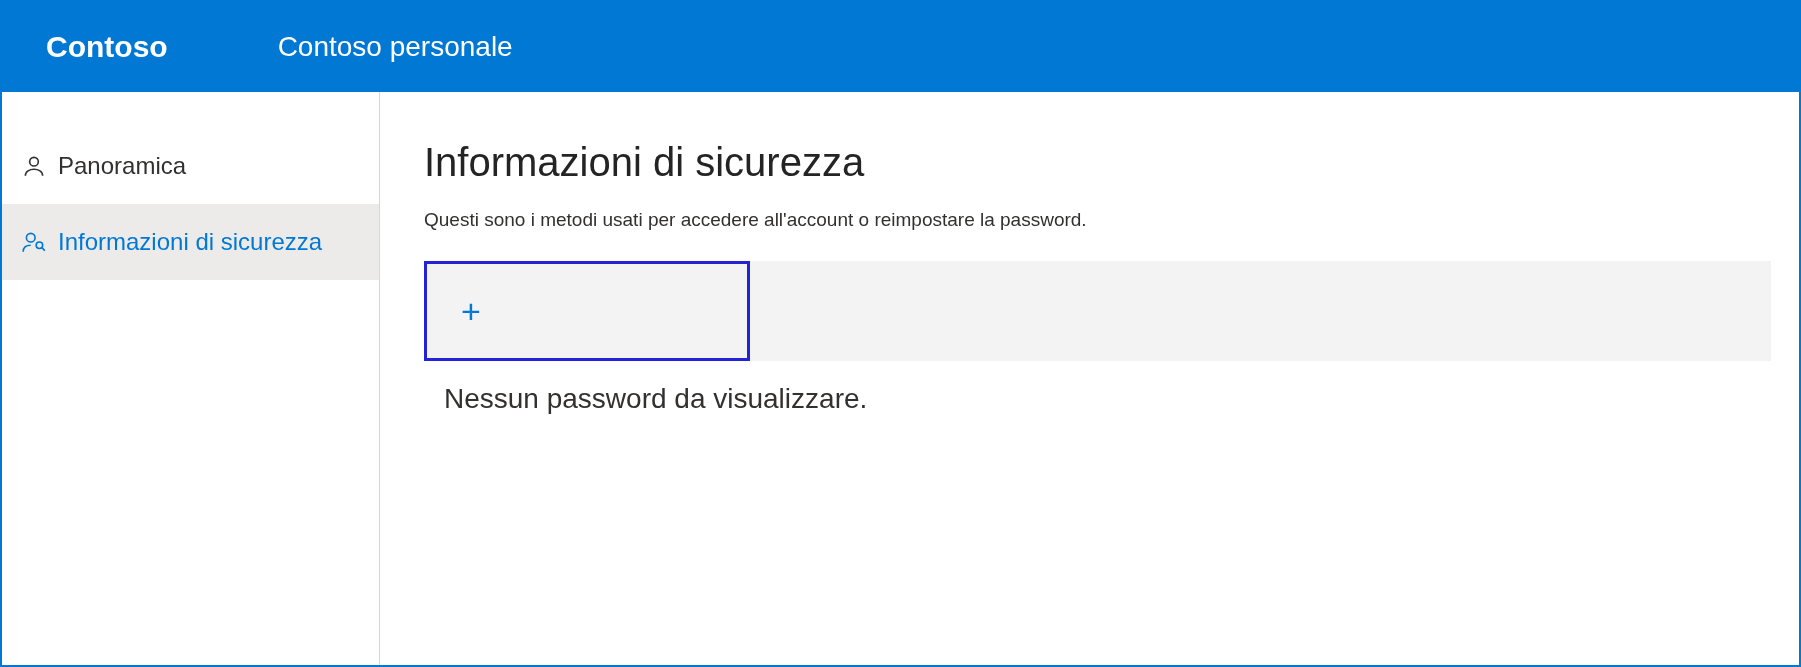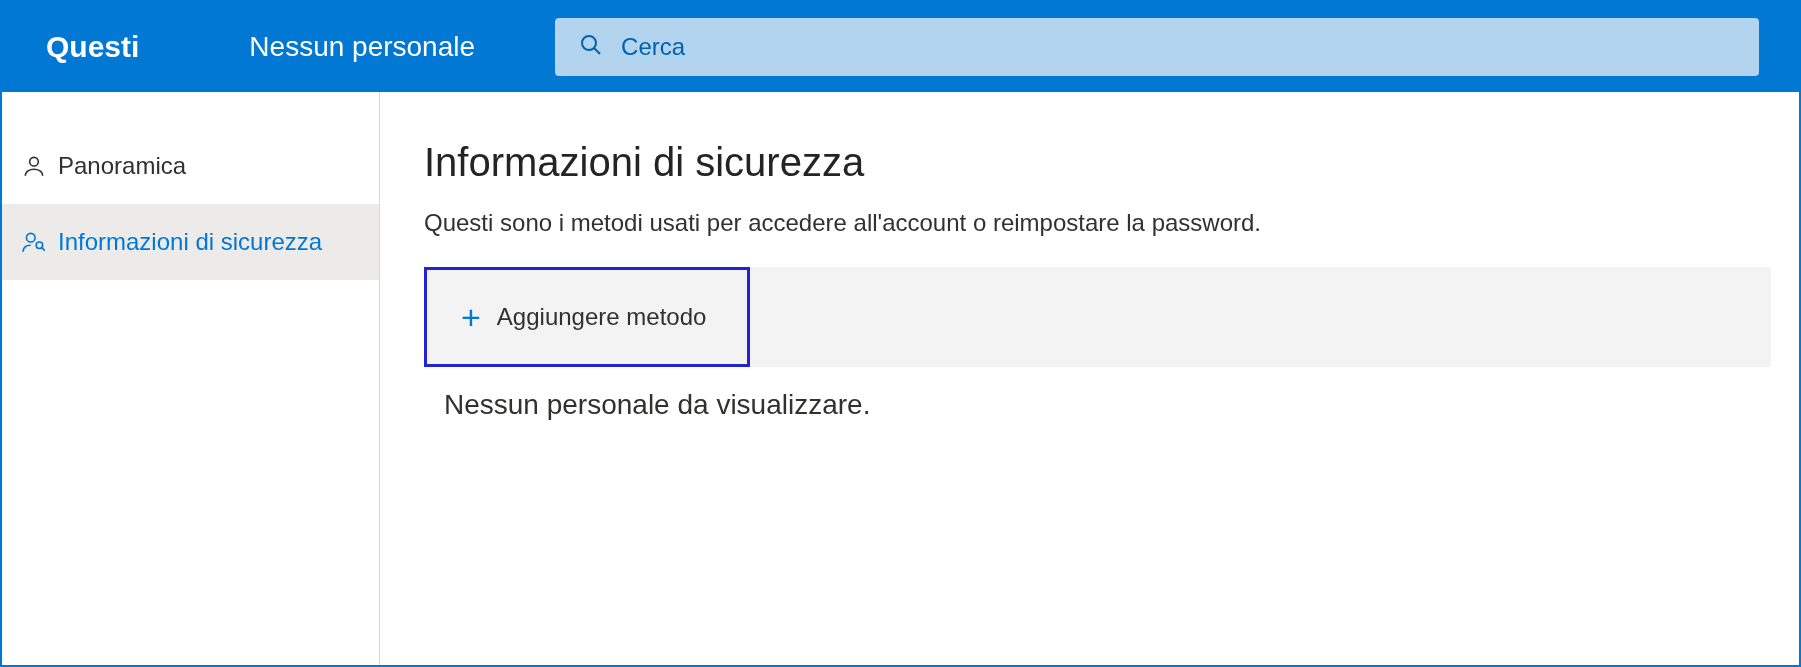--- a/index.html
+++ b/index.html
@@ -100,21 +100,21 @@
       padding: 48px 0 0 44px;
       background: #fff;
     }
     .page-heading {
       font-size: 40px;
       font-weight: 400;
       color: #242424;
       margin-bottom: 24px;
     }
     .page-subtext {
-      font-size: 24px;
+      font-size: 19px;
       color: #323130;
       margin-bottom: 30px;
     }
     .add-bar {
       background: #f3f3f3;
       height: 100px;
       margin-right: 28px;
       display: flex;
       align-items: center;
     }
@@ -144,31 +144,22 @@
       font-size: 28px;
       color: #323130;
       padding-left: 20px;
       margin-right: 28px;
     }
   </style>
 </head>
 <body>
 
 <div class="header">
-  <div class="brand">Questi</div>
-  <div class="page-title-header">Nessun personale</div>
-  <div class="search-box">
-    <span class="search-icon">
-      <svg viewBox="0 0 24 24">
-          <circle cx="10" cy="10" r="7"></circle>
-          <line x1="15" y1="15" x2="21" y2="21"></line>
-        </svg>
-    </span>
-    <input class="search-input" type="text" placeholder="Cerca" style="">
-  </div>
+  <div class="brand">Contoso</div>
+  <div class="page-title-header">Contoso personale</div>
 </div>
 
 <div class="content">
   <div class="sidebar">
 
     <div class="sidebar-item">
       <span class="icon">
         <svg viewBox="0 0 24 24">
             <circle cx="12" cy="8" r="4"></circle>
             <path d="M4 21c0-4 4-6 8-6s8 2 8 6"></path>
@@ -194,19 +185,18 @@
 
   </div>
 
   <div class="main">
     <h1 class="page-heading">Informazioni di sicurezza</h1>
     <p class="page-subtext">Questi sono i metodi usati per accedere all'account o reimpostare la password.</p>
 
     <div class="add-bar">
       <div class="add-button">
         <span class="plus-icon">+</span>
-        <span>Aggiungere metodo</span>
       </div>
     </div>
 
-    <div class="empty-row">Nessun personale da visualizzare.</div>
+    <div class="empty-row">Nessun password da visualizzare.</div>
   </div>
 </div>
 
 </body></html>

